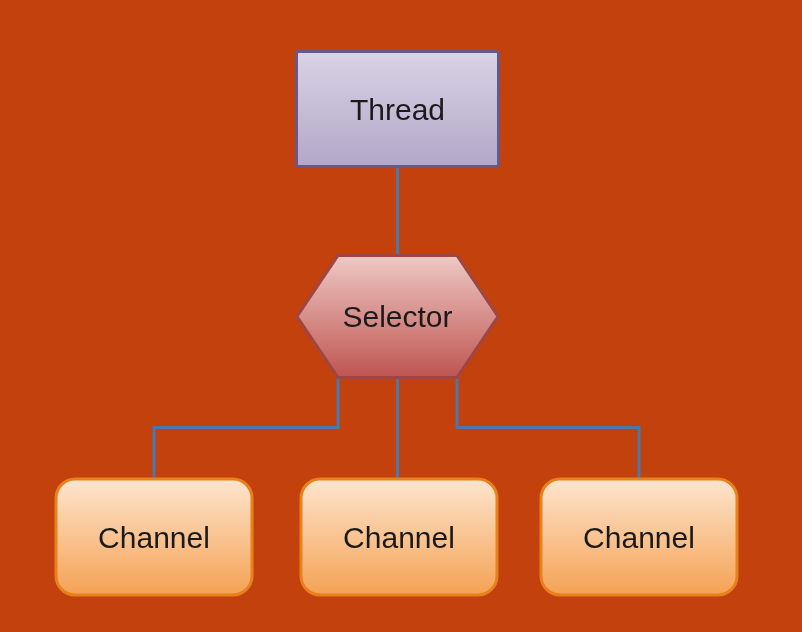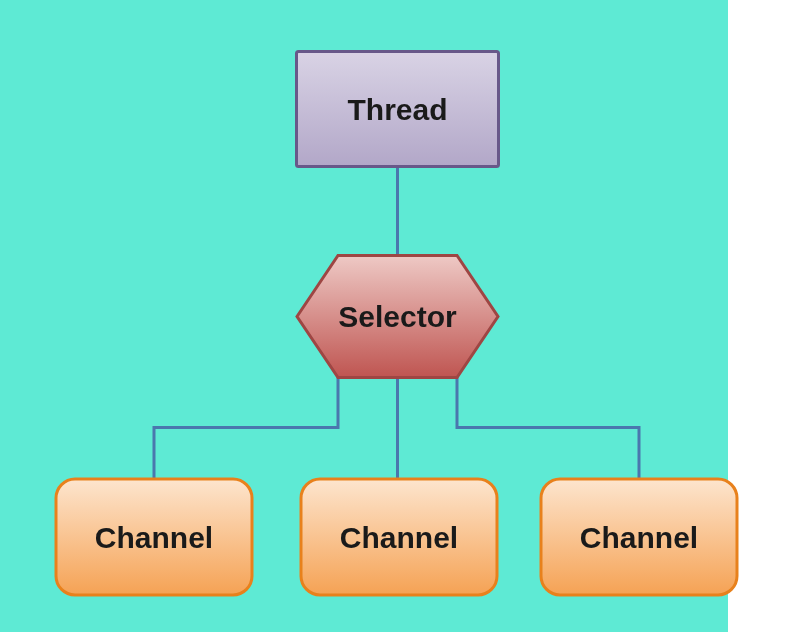--- a/index.html
+++ b/index.html
@@ -6,24 +6,23 @@
     margin: 0;
     padding: 0;
     background: #ffffff;
     width: 802px;
     height: 632px;
     overflow: hidden;
     font-family: "Liberation Sans", sans-serif;
   }
   .canvas-wrap {
     position: relative;
-    width: 728px;
+    width: 802px;
     height: 632px;
-    background: #5eead4;
-    font-weight: bold;
+    background: #c2410c;
   }
   svg { display: block; }
   .node-label {
     font-family: "Liberation Sans", sans-serif;
     font-size: 30px;
     text-anchor: middle;
   }
   .connector {
     fill: none;
     stroke-width: 3;

